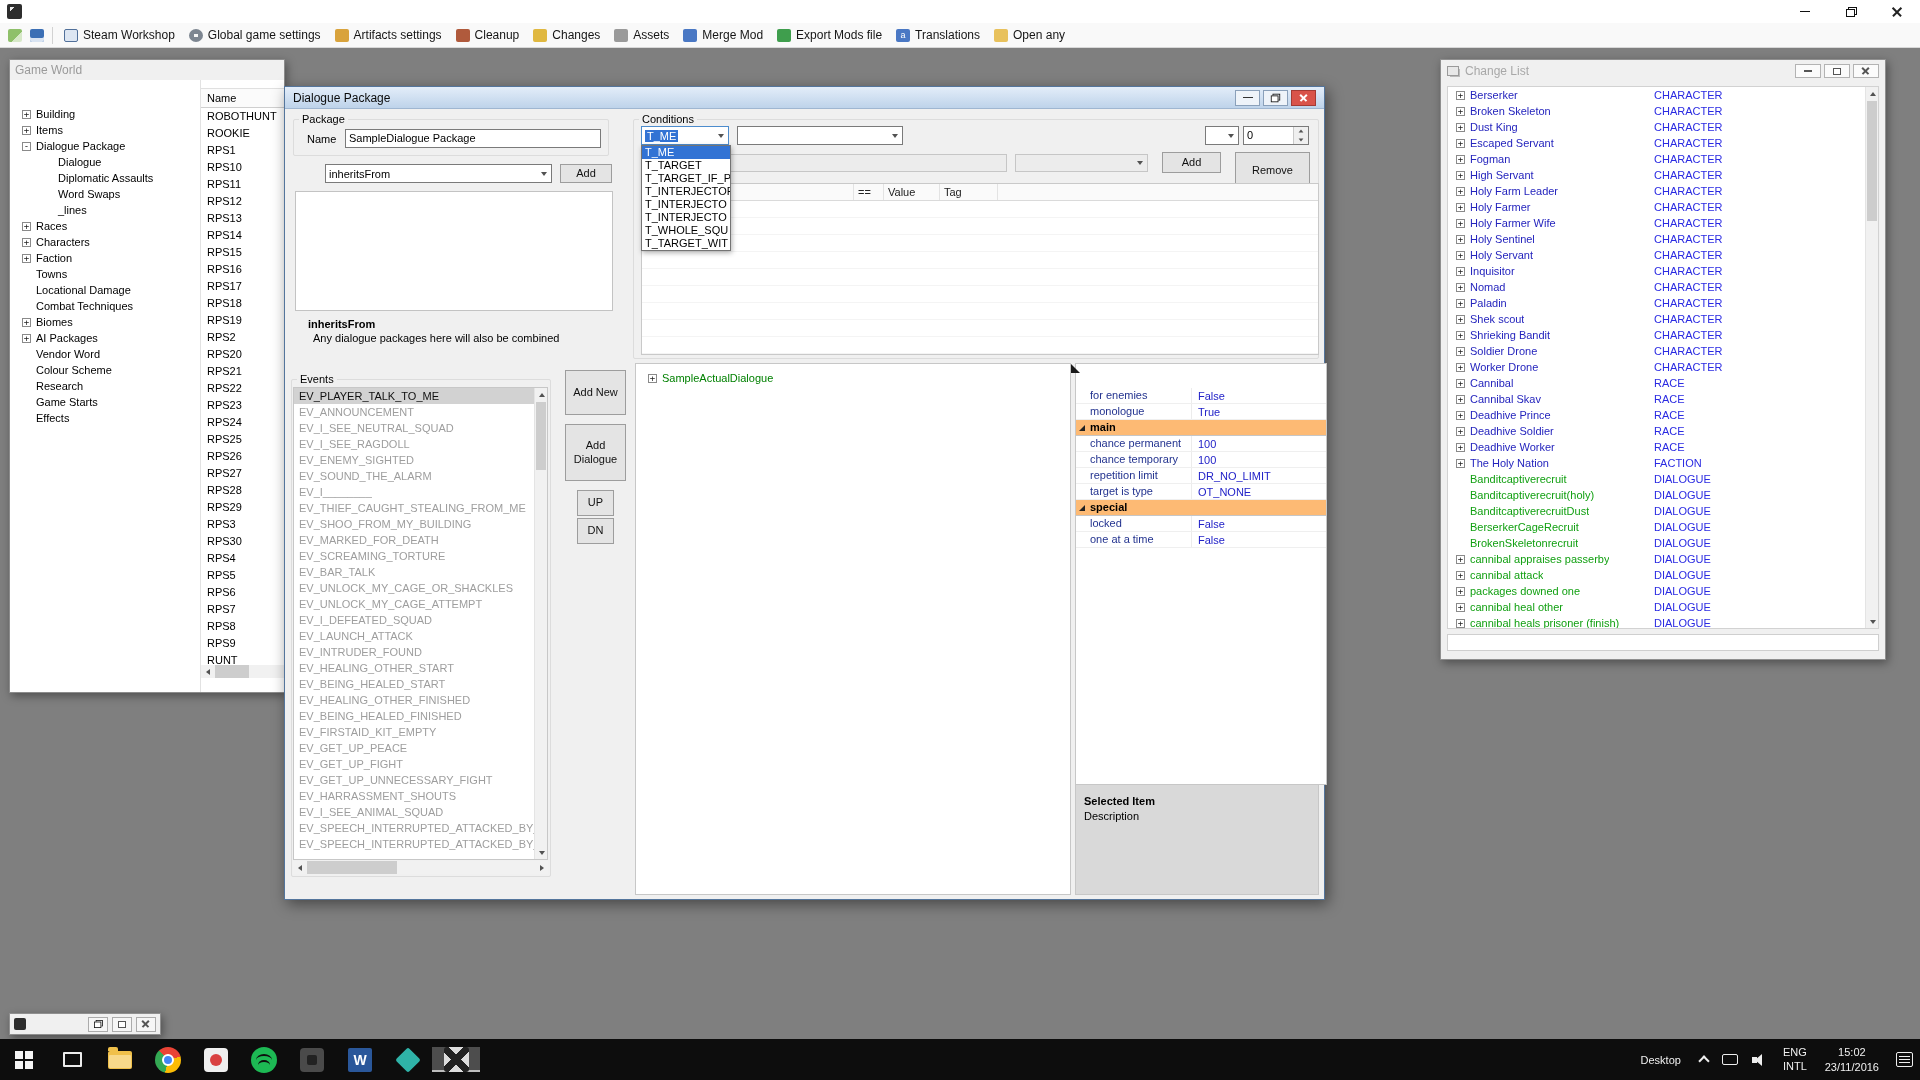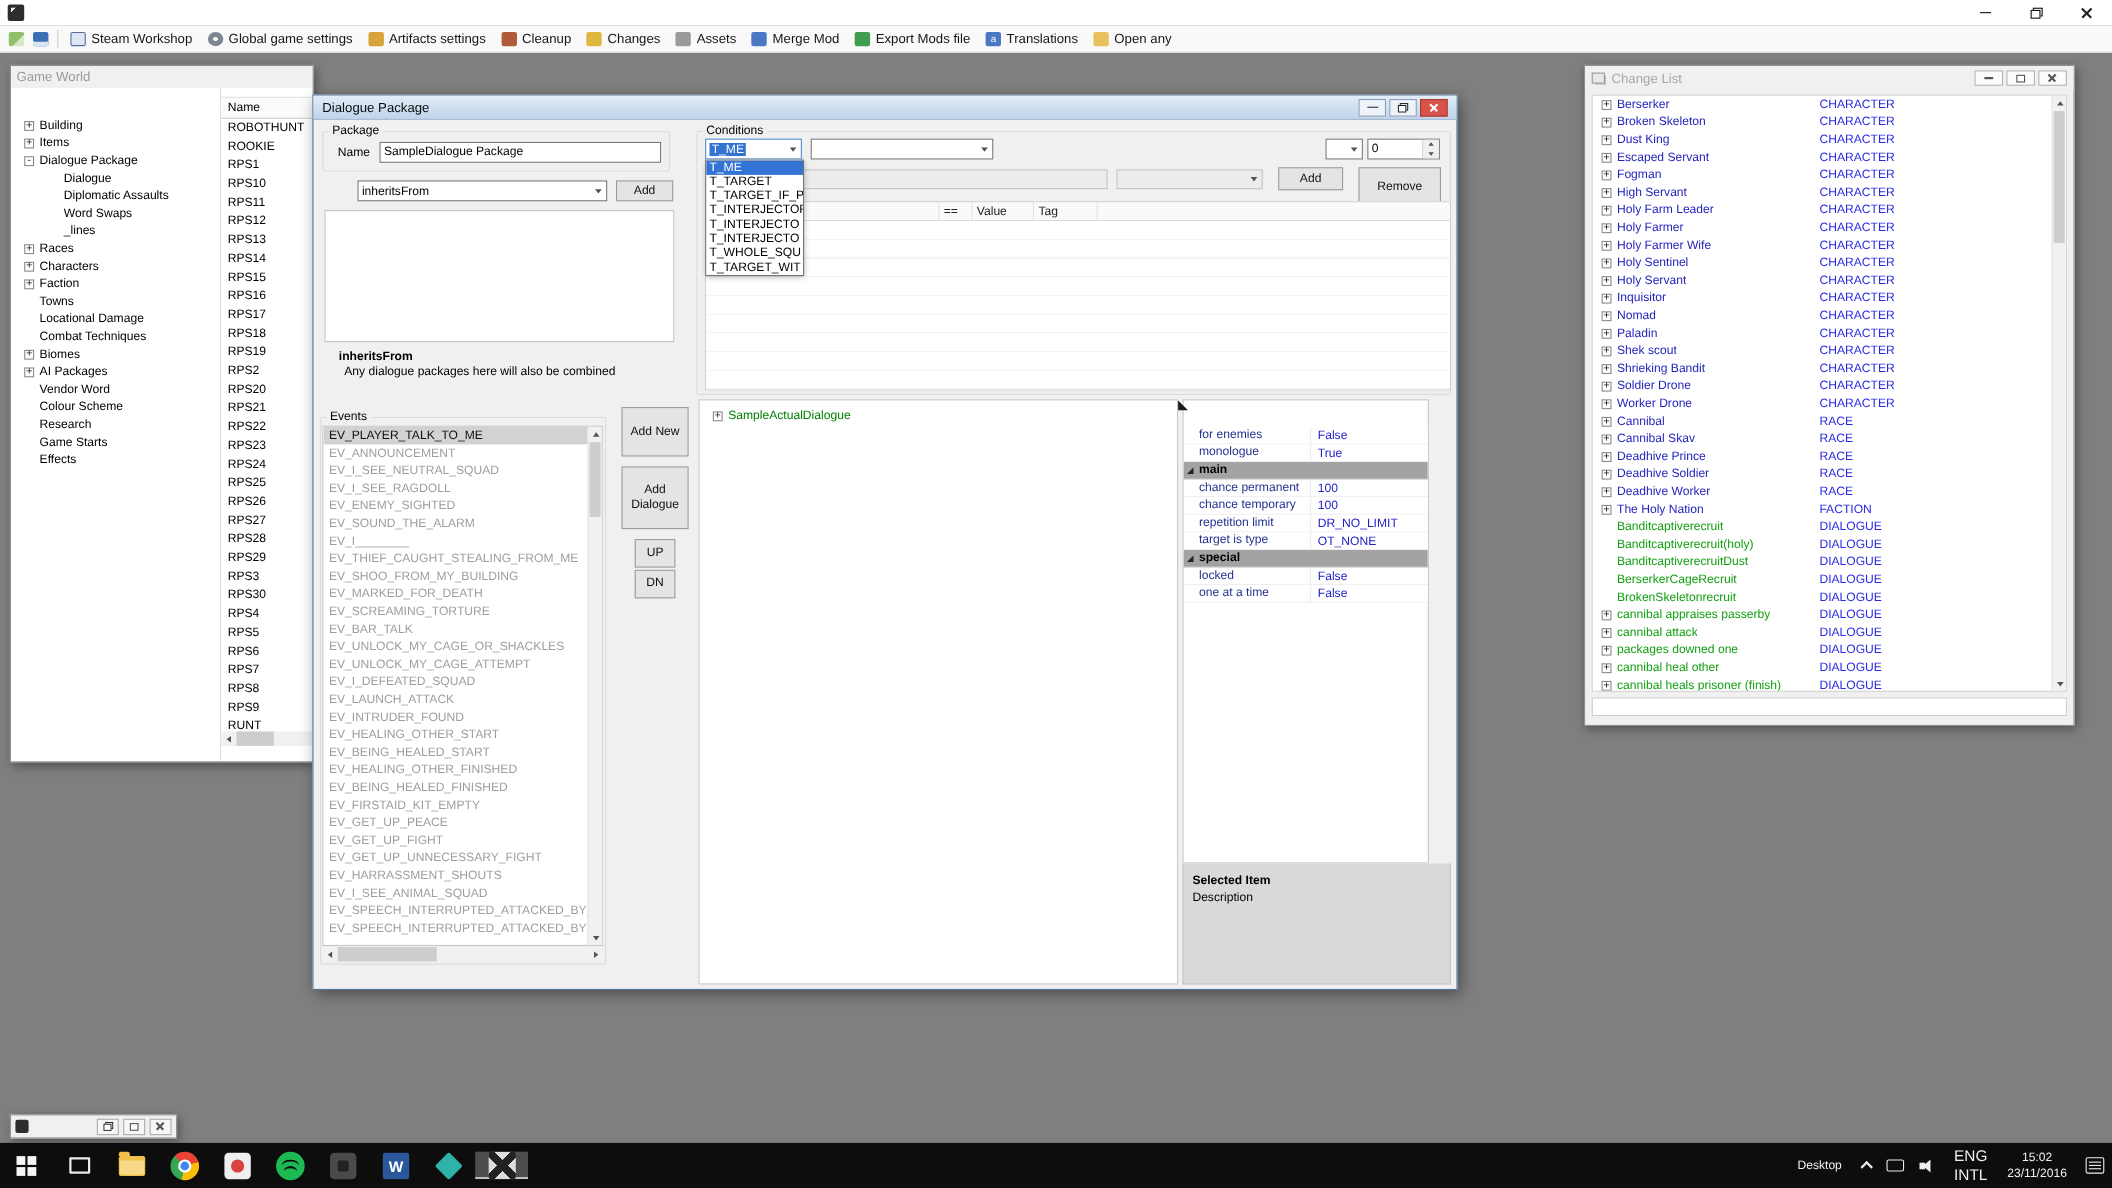--- a/index.html
+++ b/index.html
@@ -113,21 +113,21 @@
   .vs-up{position:absolute;top:0;left:0}
   .vs-down{position:absolute;bottom:0;left:0}
   .vs-thumb{position:absolute;left:1px;right:1px;background:#cdcdcd}
   .dtree{position:absolute;background:#fff;border:1px solid #c7c7c7;overflow:hidden}
   .dtree-node{display:flex;align-items:center;margin:8px 0 0 12px;font-size:11px;color:#008000;white-space:nowrap}
   .grip{position:absolute;width:0;height:0;border-bottom:9px solid #1a1a1a;border-right:9px solid transparent;z-index:5}
   .props{position:absolute;background:#fff;border:1px solid #c7c7c7;padding-top:24px;overflow:hidden}
   .prow{display:flex;align-items:center;height:16px;border-bottom:1px solid #efefef;font-size:11px;position:relative;background:#fff}
   .prow .plabel{flex:0 0 116px;padding-left:14px;color:#23338f;border-right:1px solid #ececec;line-height:15px;white-space:nowrap;overflow:hidden}
   .prow .pvalue{flex:1;padding-left:6px;color:#2222c8;white-space:nowrap;overflow:hidden}
-  .prow.section{background:#a3a3a3;border-bottom:1px solid #c6c6c6}
+  .prow.section{background:#fdba74;border-bottom:1px solid #c6c6c6}
   .prow.section .plabel{color:#000;font-weight:bold;border-right:none}
   .cat-arrow{display:none}
   .prow.section .cat-arrow{display:block;position:absolute;left:3px;top:5px;width:0;height:0;border-bottom:6px solid #222;border-left:6px solid transparent}
   .sel-block{position:absolute;background:#d9d9d9;border:1px solid #c7c7c7;border-top:none}
   .sel-title{font-weight:bold;font-size:11px;margin:10px 0 3px 8px;color:#000}
   .sel-desc{font-size:11px;margin-left:8px;color:#000}
 
   
   .cl{left:1440px;top:11px;width:446px;height:601px;border:1px solid #8f8f8f;z-index:2}
   .cl-title{height:22px;display:flex;align-items:center;padding:0 6px;font-size:12px;color:#a8a8a8;background:#f0f0f0}
@@ -180,21 +180,21 @@
   .diamond-icon{width:18px;height:18px;background:#2fb3a8;transform:rotate(45deg);border-radius:2px}
   .fcs-icon{width:25px;height:25px;border-radius:3px;background:linear-gradient(45deg,transparent 40%,#222 40% 60%,transparent 60%),linear-gradient(-45deg,transparent 40%,#222 40% 60%,transparent 60%),#ddd}
   .tb-right{margin-left:auto;display:flex;align-items:center}
   .tb-desktop{font-size:11px;color:#f0f0f0;padding:0 12px;white-space:nowrap}
   .tray-item{padding:0 7px;display:flex;flex-direction:column;align-items:center;justify-content:center}
   .chev{width:8px;height:8px;border-left:2px solid #eee;border-top:2px solid #eee;transform:rotate(45deg);margin-top:3px}
   .tray-rect{width:16px;height:11px;border:1px solid #eee;border-radius:2px}
   .spk{position:relative;width:16px;height:14px}
   .spk::before{content:"";position:absolute;left:0;top:4px;width:5px;height:6px;background:#eee}
   .spk::after{content:"";position:absolute;left:3px;top:1px;border-top:6px solid transparent;border-bottom:6px solid transparent;border-right:7px solid #eee}
-  .lang{font-size:14px;color:#f0f0f0;line-height:1.25;text-align:left;padding:0 8px}
+  .lang{font-size:11px;color:#f0f0f0;line-height:1.25;text-align:left;padding:0 8px}
   .lang span{display:block}
   .clock{font-size:11px;color:#f0f0f0;line-height:1.3;text-align:center;padding:0 10px;white-space:nowrap}
   .clock span{display:block}
   .ac{width:17px;height:15px;border:1px solid #eee;border-radius:2px;position:relative}
   .ac::before{content:"";position:absolute;left:2px;top:3px;right:2px;height:1px;background:#eee;box-shadow:0 3px #eee,0 6px #eee}
 </style>
 </head>
 <body>
 
 <div class="screen">
@@ -654,21 +654,21 @@
       <div class="btn" style="left:292px;top:431px;width:37px;height:26px">DN</div>
 
       <div class="dtree" style="left:350px;top:276px;width:436px;height:532px">
         <div class="dtree-node">
           <span class="expander">+</span>
           <span>SampleActualDialogue</span>
         </div>
       </div>
 
       <div class="grip" style="left:786px;top:277px"></div>
-      <div class="props" style="left:790px;top:276px;width:224px;height:422px">
+      <div class="props" style="left:790px;top:276px;width:252px;height:422px">
 
           <div class="prow prop">
 
             <span class="plabel">for enemies</span>
             <span class="pvalue">False</span>
           </div>
 
           <div class="prow prop">
 
             <span class="plabel">monologue</span>

